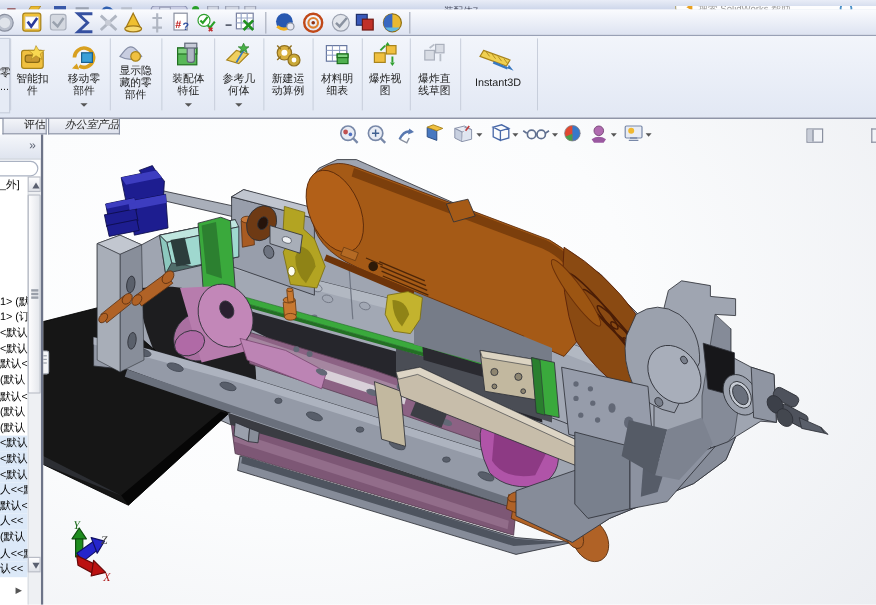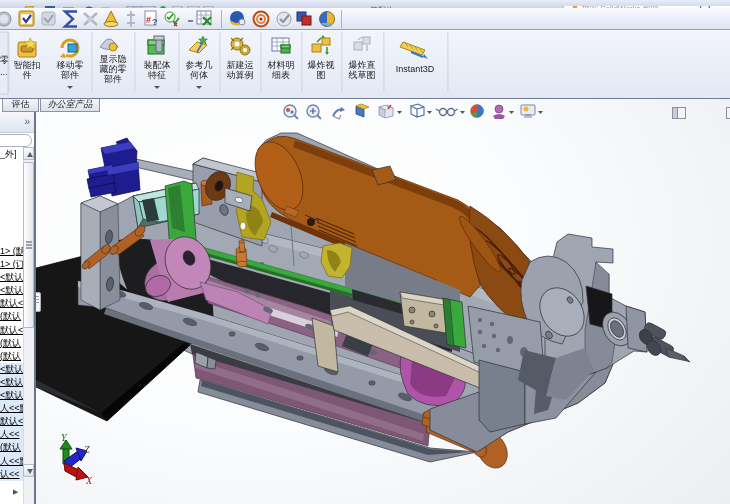--- a/index.html
+++ b/index.html
@@ -10,33 +10,33 @@
   background:linear-gradient(#e9edf7,#cdd6ea); z-index:30; overflow:hidden; }
 
 #toolbar { position:absolute; left:0; top:8px; width:730px; height:22px;
   background:linear-gradient(#fafbfe,#dde3f1); border-bottom:1px solid #98a0b5; z-index:30; overflow:hidden;}
 
 #ribbon { position:absolute; left:0; top:30px; width:730px; height:69px;
   background:linear-gradient(#f2f5fb,#e2e8f4); border-bottom:1px solid #747c92; z-index:30; overflow:hidden;}
 
 #tabs { position:absolute; left:0; top:99px; width:730px; height:13px; z-index:30; }
 .tab { position:absolute; top:0; height:13px; background:linear-gradient(#f3f5f9,#dde1ec);
-  border:1px solid #8a92a6; border-top:none; font-size:9px; color:#222; text-align:center; line-height:11px;}
+  border:1px solid #8a92a6; border-top:none; font-size:9px; color:#222; text-align:right; line-height:11px;}
 
 #lpanel { position:absolute; left:0; top:112px; width:36px; height:392px; background:#fff; z-index:25; overflow:hidden; border-right:2px solid #6d7488;}
 #lphead { position:absolute; left:0; top:0; width:34px; height:21px; background:linear-gradient(#f5f7fb,#dfe4ef); border-bottom:1px solid #c6ccd8;}
 #lpsearch { position:absolute; left:-30px; top:22px; width:62px; height:13px; background:#fff; border:1px solid #aab2c2; border-radius:7px;}
 #vscroll { position:absolute; left:23px; top:48px; width:11px; height:366px; background:#eef0f3; border-left:1px solid #d8dce2;}
 #sbup { position:absolute; left:23px; top:35px; width:11px; height:13px; background:linear-gradient(#fdfdfe,#dfe2e8); border:1px solid #b8bcc6; }
 #sbup::after { content:""; position:absolute; left:2.5px; top:4px; border-left:3px solid transparent; border-right:3px solid transparent; border-bottom:5px solid #5a6070; }
 #sbdown { position:absolute; left:23px; top:352px; width:11px; height:13px; background:linear-gradient(#fdfdfe,#dfe2e8); border:1px solid #b8bcc6; }
 #sbdown::after { content:""; position:absolute; left:2.5px; top:4px; border-left:3px solid transparent; border-right:3px solid transparent; border-top:5px solid #5a6070; }
 #sbthumb { position:absolute; left:23px; top:50px; width:11px; height:166px; background:linear-gradient(90deg,#fdfdfe,#e4e7ec); border:1px solid #b4b8c2; border-radius:1px;}
 #sbthumb::after { content:""; position:absolute; left:2px; top:78px; width:6px; height:1.5px; background:#9aa0aa; box-shadow:0 3px 0 #9aa0aa, 0 6px 0 #9aa0aa;}
-#treelines { position:absolute; left:0; top:133px; width:23px; height:240px; overflow:hidden; font-size:9px; line-height:13.1px; color:#000; white-space:pre;text-decoration:underline;}
+#treelines { position:absolute; left:0; top:133px; width:23px; height:240px; overflow:hidden; font-size:9px; line-height:13.1px; color:#000; white-space:pre;}
 
 #viewport { position:absolute; left:36px; top:99px; width:694px; height:405px;
   background:radial-gradient(ellipse 620px 420px at 30% 35%, #ffffff 0%, #fbfcfd 45%, #eceef2 100%); z-index:5; }
 #modelsvg { position:absolute; left:-36px; top:-99px; }
 </style>
 </head>
 <body>
 <div id="app">
   <div id="titlebar">
 <svg width="730" height="8" viewBox="0 0 730 8">

